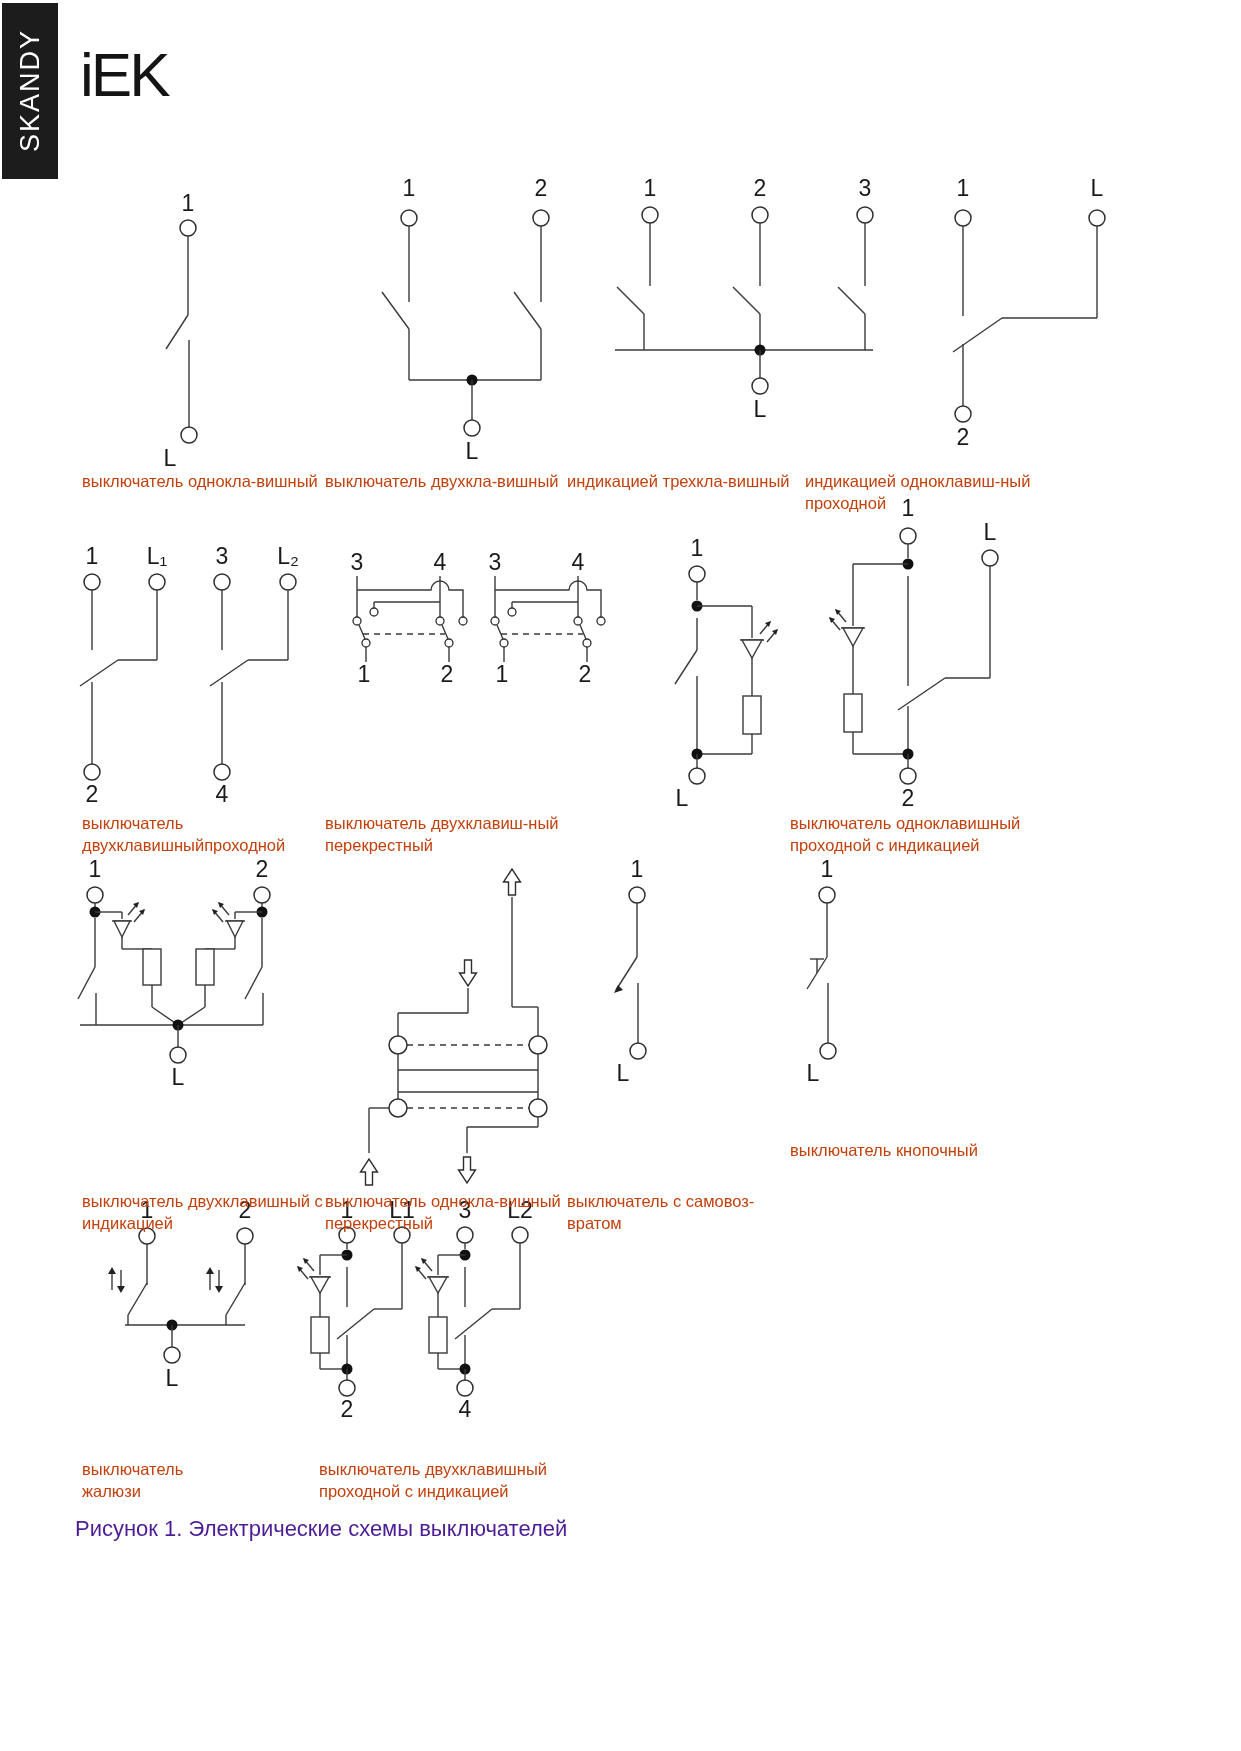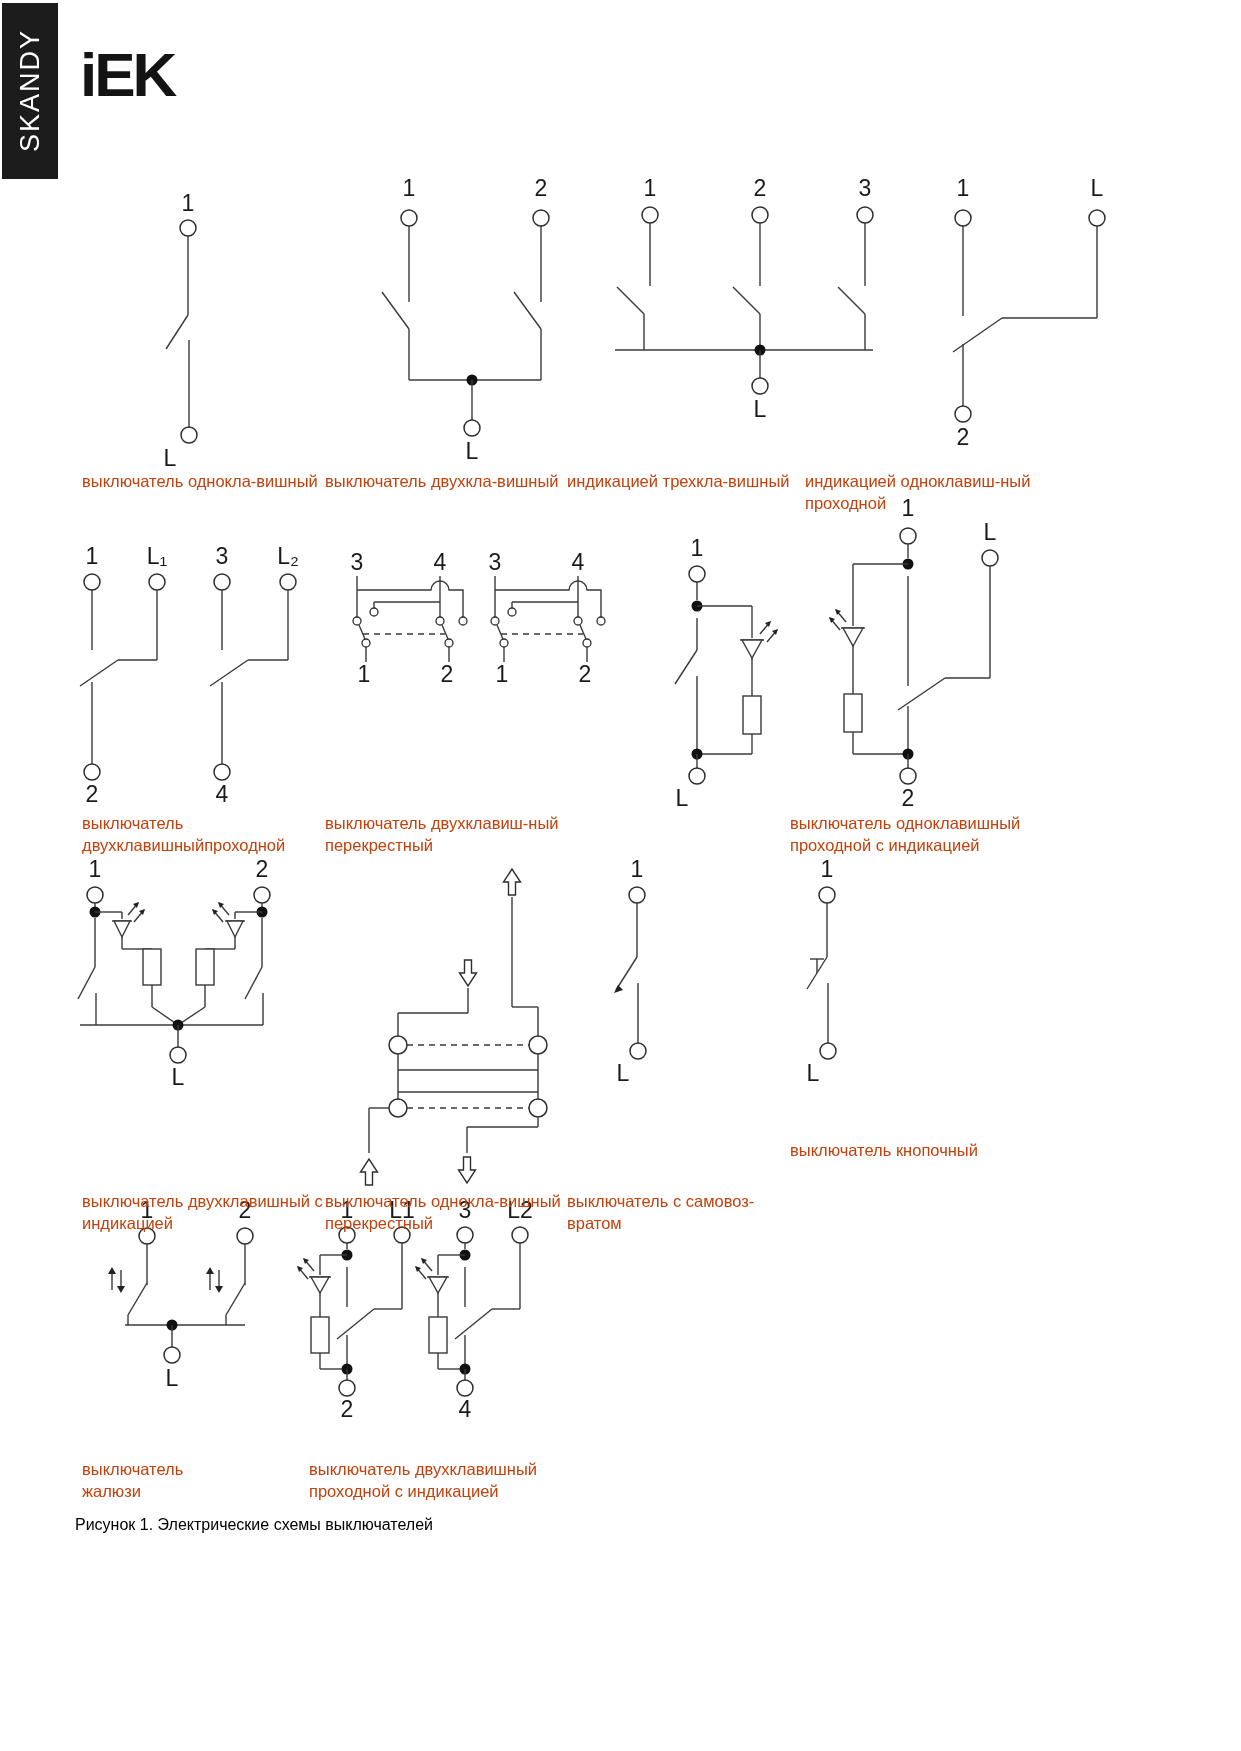--- a/index.html
+++ b/index.html
@@ -1,24 +1,24 @@
 <!DOCTYPE html>
 <html><head>
 <meta charset="utf-8">
 <style>
   html,body{margin:0;padding:0;background:#fff}
   .page{position:relative;width:1241px;height:1751px;background:#ffffff;
         font-family:"Liberation Sans","DejaVu Sans",sans-serif;overflow:hidden}
   .brand-tab{position:absolute;left:2px;top:3px;width:56px;height:176px;background:#1c1c1c;
              color:#fff;display:flex;align-items:center;justify-content:center}
   .brand-tab span{writing-mode:vertical-rl;transform:rotate(180deg);font-size:27px;letter-spacing:2px}
-  .logo{position:absolute;left:80px;top:44px;font-size:62px;font-weight:700;letter-spacing:-3px;
+  .logo{position:absolute;left:80px;top:44px;font-size:62px;font-weight:400;letter-spacing:-3px;
         color:#141414;line-height:1}
   .cap{position:absolute;font-size:16.5px;line-height:22px;color:#c2410c;white-space:nowrap}
-  .fig-cap{position:absolute;left:75px;top:1516px;font-size:16px;color:#000000}
+  .fig-cap{position:absolute;left:75px;top:1516px;font-size:22px;color:#4c1d95}
   svg.schem{position:absolute;overflow:visible}
   .w{stroke:#3a3a3a;stroke-width:1.4;fill:none}
   .term{stroke:#2e2e2e;stroke-width:1.5;fill:#fff}
   .cc{stroke:#2e2e2e;stroke-width:1.3;fill:#fff}
   .dot{fill:#111;stroke:none}
   .dash{stroke:#3a3a3a;stroke-width:1.4;stroke-dasharray:6 5;fill:none}
   .res{stroke:#3a3a3a;stroke-width:1.4;fill:#fff}
   .led{stroke:#3a3a3a;stroke-width:1.4;fill:#fff}
   .ah{fill:#222;stroke:none}
   .oarr{stroke:#2e2e2e;stroke-width:1.4;fill:#fff}
@@ -476,20 +476,20 @@
   </div>
   <div class="cap" style="left:790px;top:1139px">
     <div>выключатель кнопочный</div>
     <div></div>
   </div>
 
   <div class="cap" style="left:82px;top:1458px">
     <div>выключатель</div>
     <div>жалюзи</div>
   </div>
-  <div class="cap" style="left:309px;top:1458px">
+  <div class="cap" style="left:319px;top:1458px">
     <div>выключатель двухклавишный</div>
     <div>проходной с индикацией</div>
   </div>
 
   <div class="fig-cap">Рисунок 1. Электрические схемы выключателей</div>
 
 </div>
 
 </body></html>

